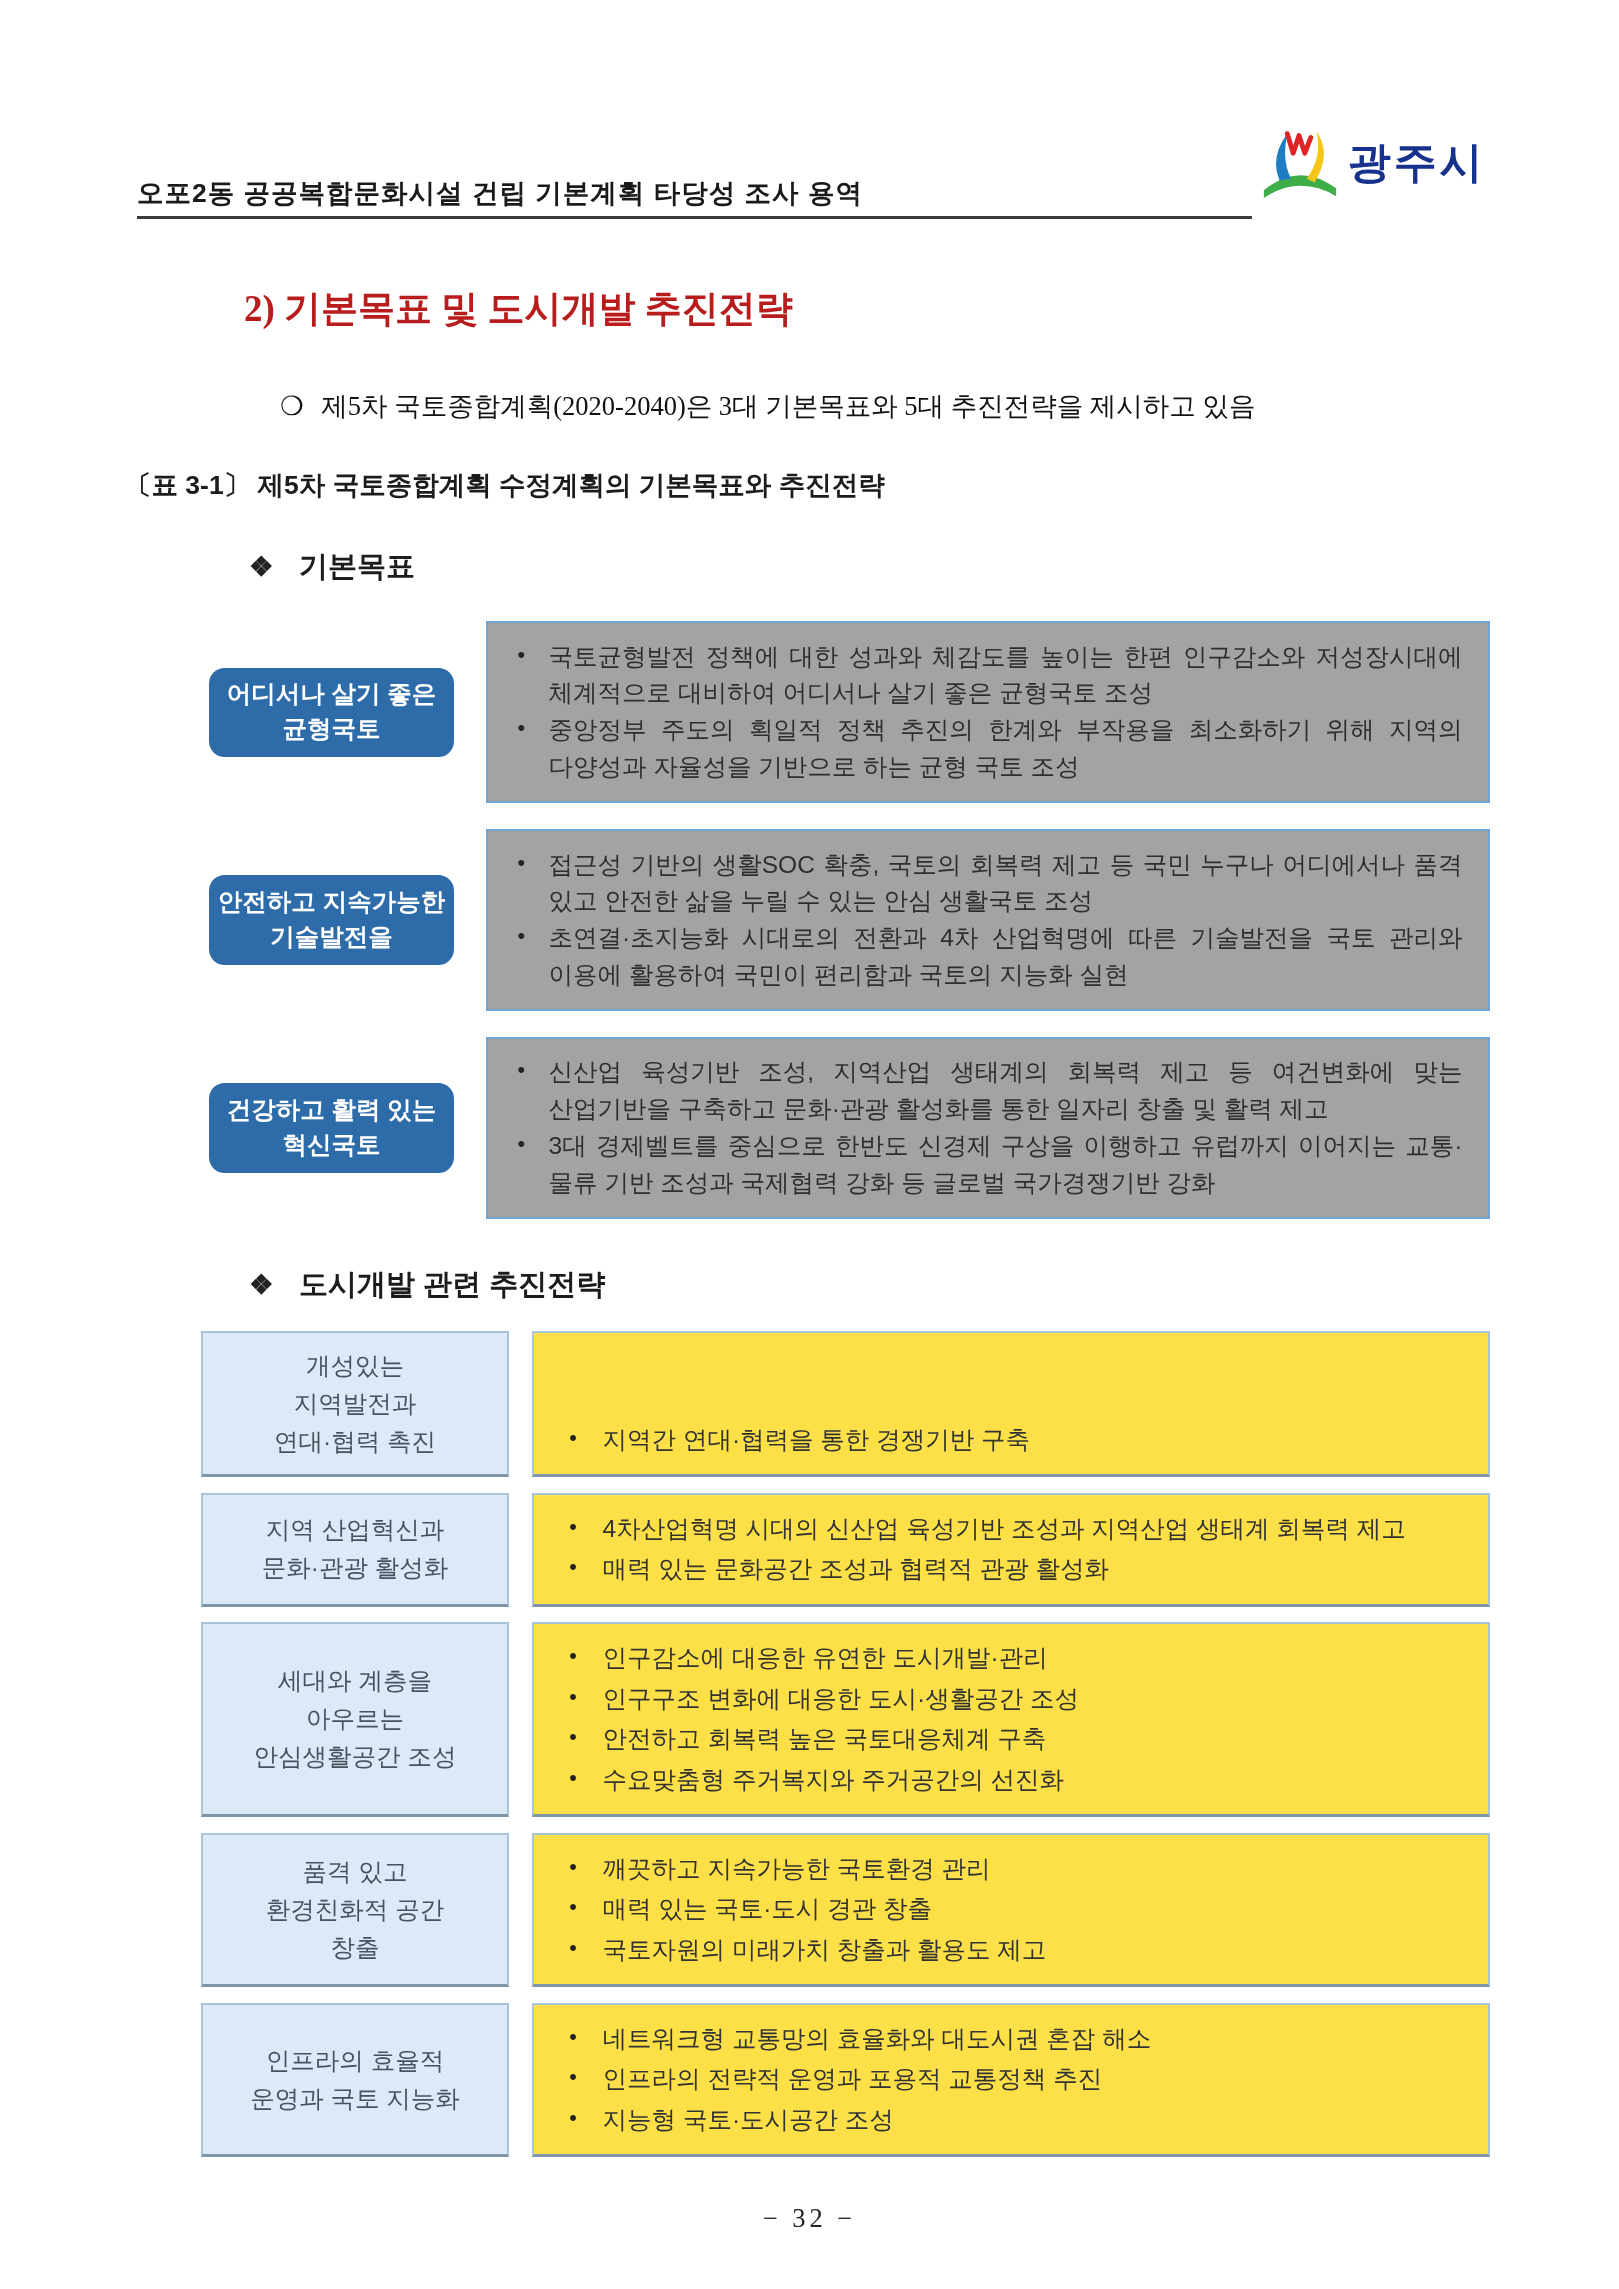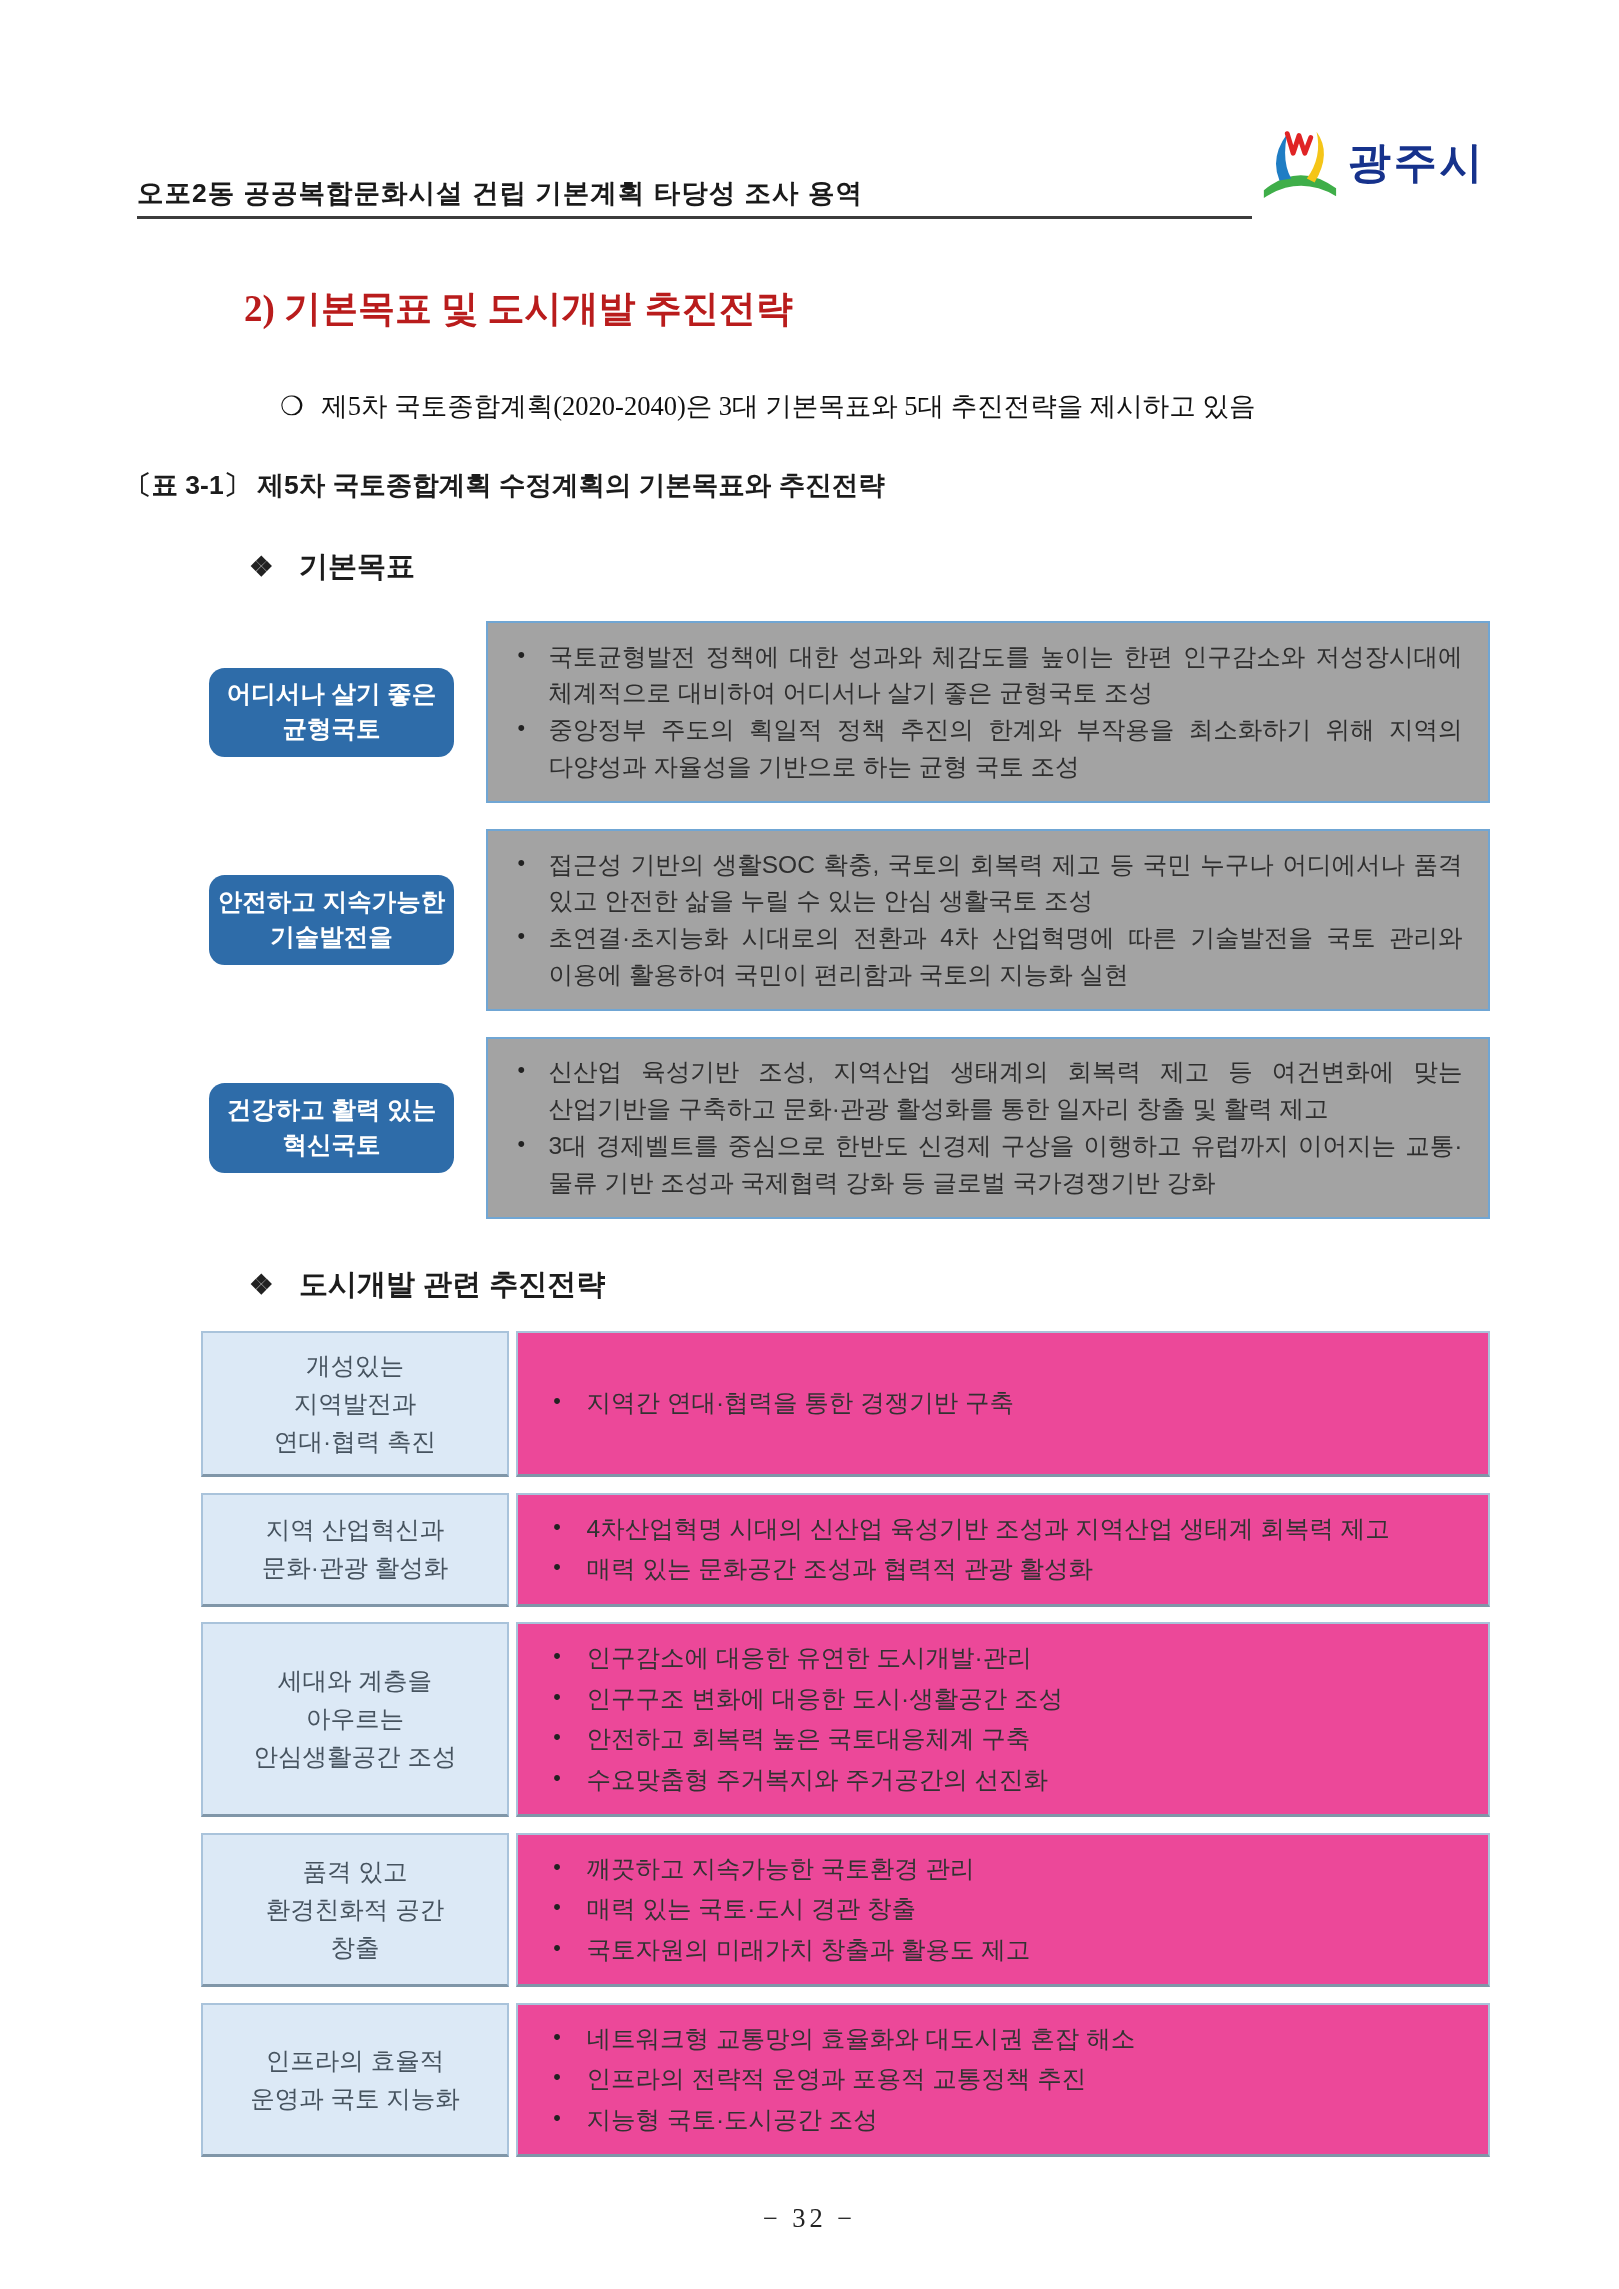--- a/index.html
+++ b/index.html
@@ -94,26 +94,26 @@
   .strategy-label{
     flex:0 0 308px;
     background:var(--strategy-label-bg,#dce9f6);
     border:2px solid var(--strategy-border,#a9c3db);
     border-bottom:3.9px solid var(--strategy-border-dark,#8096a8);
     display:flex;align-items:center;justify-content:center;text-align:center;
     font-size:24.5px;color:var(--strategy-label-text,#46535f);line-height:1.55;
     white-space:pre-line;padding:13.7px 7.8px;box-sizing:border-box;
   }
   .strategy-content{
-    margin-left:7px;flex:1;
-    background:#ec4899;
+    margin-left:23px;flex:1;
+    background:#fde047;
     border:2px solid var(--strategy-border,#a9c3db);
     border-bottom:3.9px solid var(--strategy-border-dark,#8096a8);
     padding:13.7px 21.6px;box-sizing:border-box;
-    display:flex;flex-direction:column;justify-content:center;
+    display:flex;flex-direction:column;justify-content:flex-end;
   }
   .strategy-content li{
     position:relative;padding-left:47px;
     font-size:24.5px;line-height:1.66;color:#323232;word-break:keep-all;
   }
   .strategy-content li::before{
     content:"•";position:absolute;left:13.7px;top:0px;font-size:21.6px;color:#222;
   }
   
   .page-footer{

